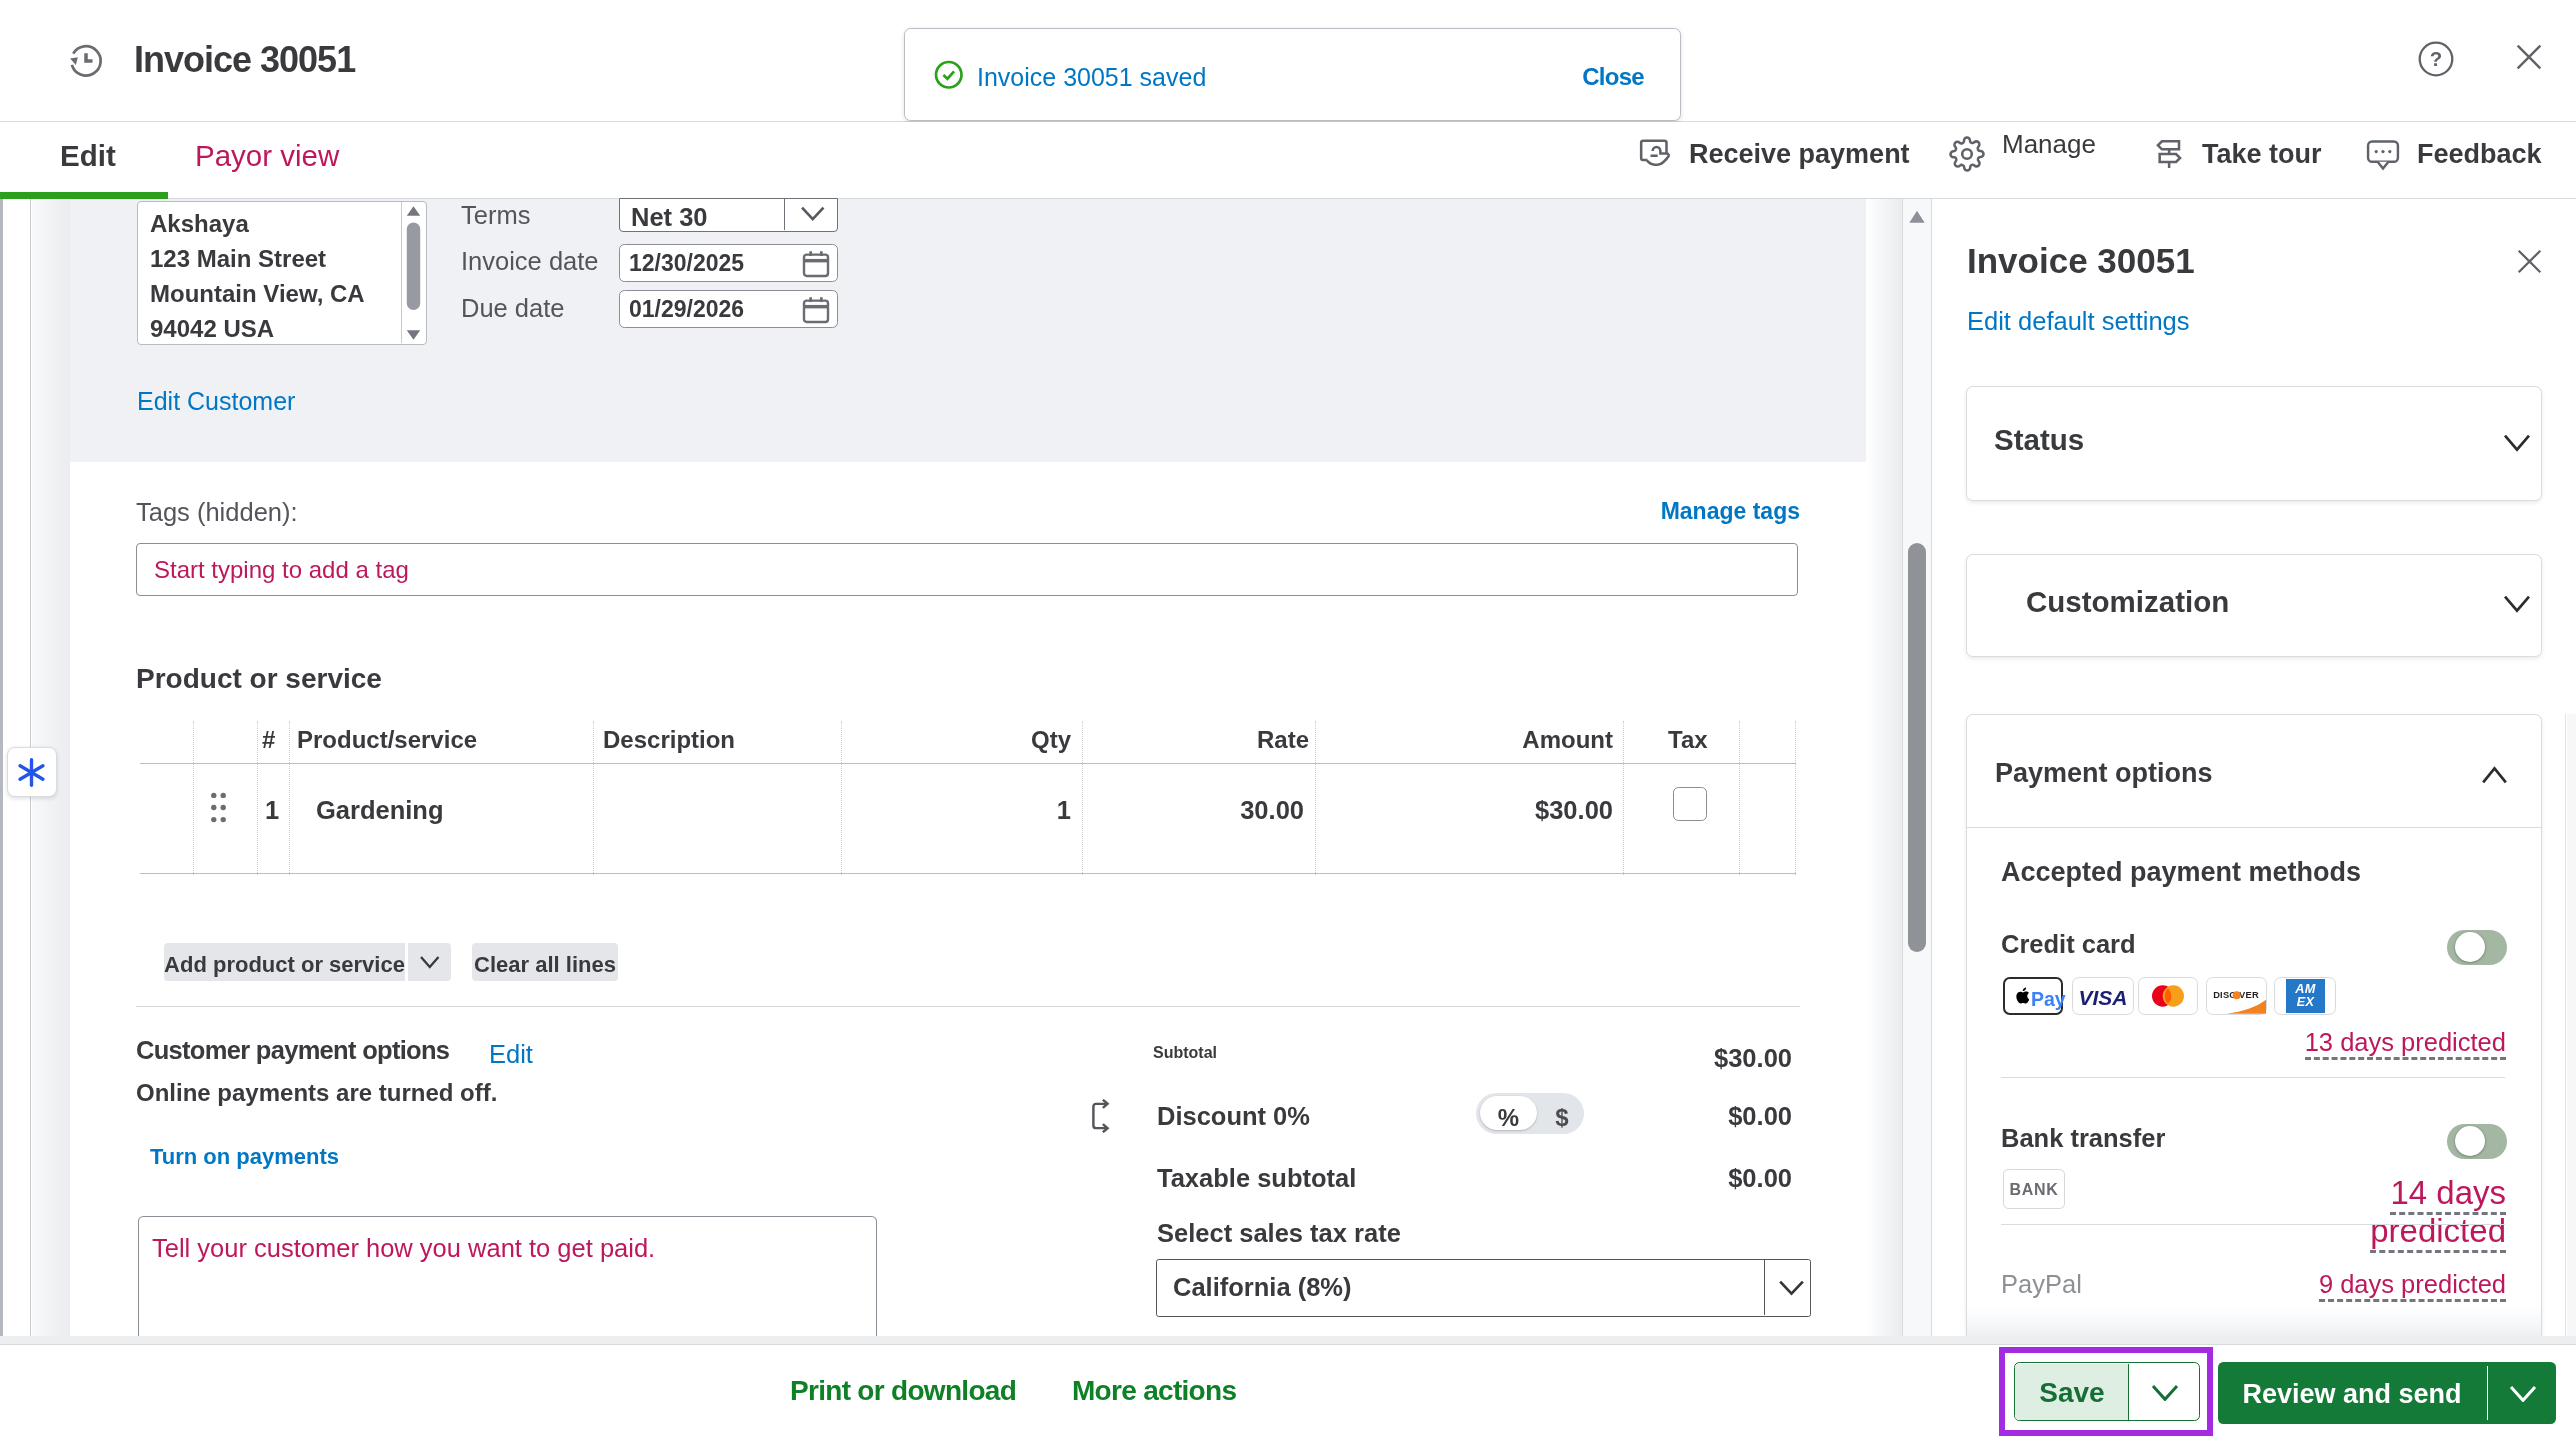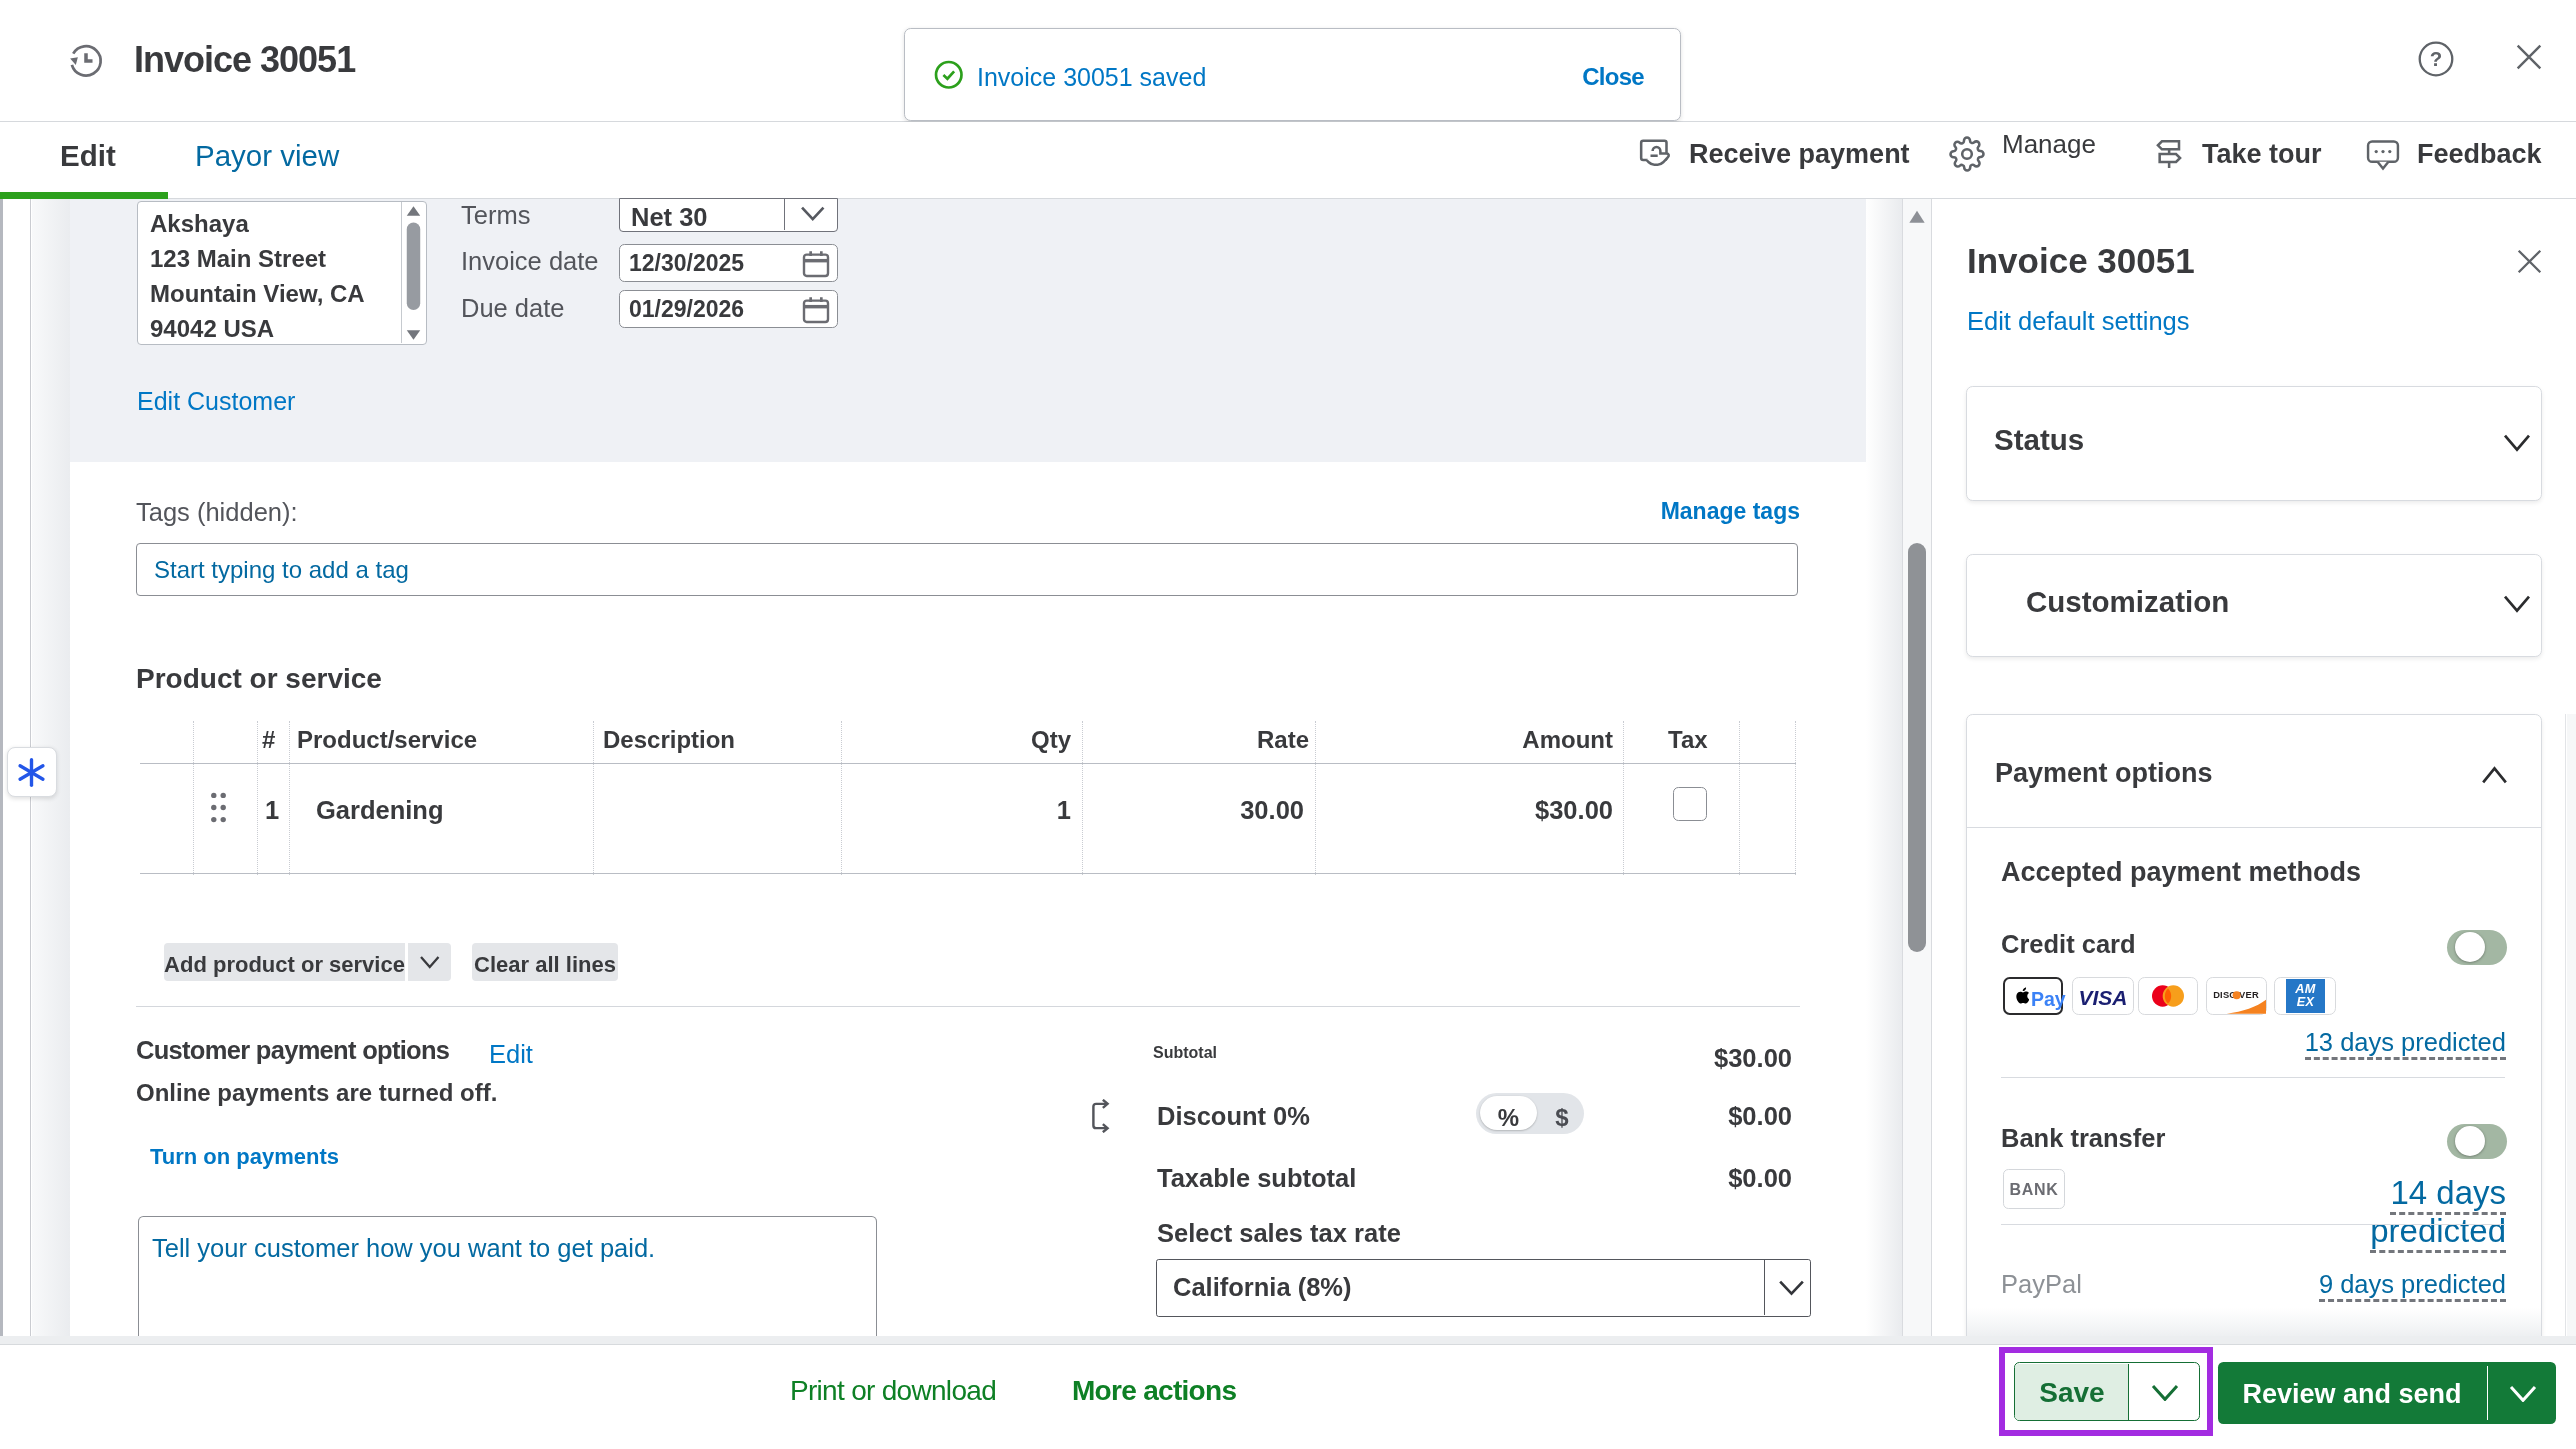--- a/index.html
+++ b/index.html
@@ -1,19 +1,19 @@
 <!DOCTYPE html>
 <html style="font-size:10.7px"><head>
 <meta charset="utf-8">
 <style>
   * { margin:0; padding:0; box-sizing:border-box; }
   html,body { width:2576px; height:1449px; background:#ffffff; font-family:"Liberation Sans", sans-serif; overflow:hidden; }
   .abs { position:absolute; }
   .ink { color:#393a3d;font-weight:bold; }
-  .gray { color:#0369a1; }
+  .gray { color:#be185d; }
   .blue { color:#0077c5; }
   .b { font-weight:bold; }
   svg { display:block; }
 </style>
 </head>
 <body>
 <div class="abs" style="left:0;top:0;width:2576px;height:1449px;">
 
   <div class="abs" style="left:0;top:0;width:2576px;height:122px;background:#fff;border-bottom:1.3px solid #d6d9dd;"></div>
 
@@ -291,21 +291,21 @@
     <path d="M23 23 L23 4"></path>
     <path d="M23 23 L40 13"></path>
     <path d="M23 23 L40 33"></path>
     <path d="M23 23 L23 42"></path>
     <path d="M23 23 L6 33"></path>
     <path d="M23 23 L6 13"></path>
   </svg>
 
   <div class="abs" style="left:0;top:1336px;width:2576px;height:8px;background:#eceef0;"></div>
   <div class="abs" style="left:0;top:1344px;width:2576px;height:105px;background:#fff;border-top:1.3px solid #d7dadd;"></div>
-  <div class="abs" style="left:790px;top:1375px;font-size:28px;font-weight:normal;color:#0e8025;letter-spacing:-0.7px;">Print or download</div>
+  <div class="abs" style="left:790px;top:1375px;font-size:28px;font-weight:bold;color:#0e8025;letter-spacing:-0.7px;">Print or download</div>
   <div class="abs" style="left:1072px;top:1375px;font-size:28px;font-weight:bold;color:#0e8025;letter-spacing:-0.7px;">More actions</div>
 
   <div class="abs" style="left:1999px;top:1347px;width:214px;height:89px;background:#fff;border:6px solid #a32ce1;"></div>
   <div class="abs" style="left:2014px;top:1362px;width:186px;height:59px;background:#fff;border:1.3px solid #156f35;border-radius:5.4px;"></div>
   <div class="abs" style="left:2015px;top:1364px;width:114px;height:56px;background:#dfeee3;border-radius:4px 0 0 4px;border-right:1.3px solid #156f35;"></div>
   <div class="abs" style="left:2015px;top:1377px;width:114px;font-size:28px;font-weight:600;color:#156f35;text-align:center;">Save</div>
   <svg class="abs" style="left:2151px;top:1384px;" width="28" height="17.4" viewBox="0 0 42 26" fill="none" stroke="#156f35" stroke-width="4.5">
     <path d="M3 3 L21 23 L39 3"></path>
   </svg>
 

